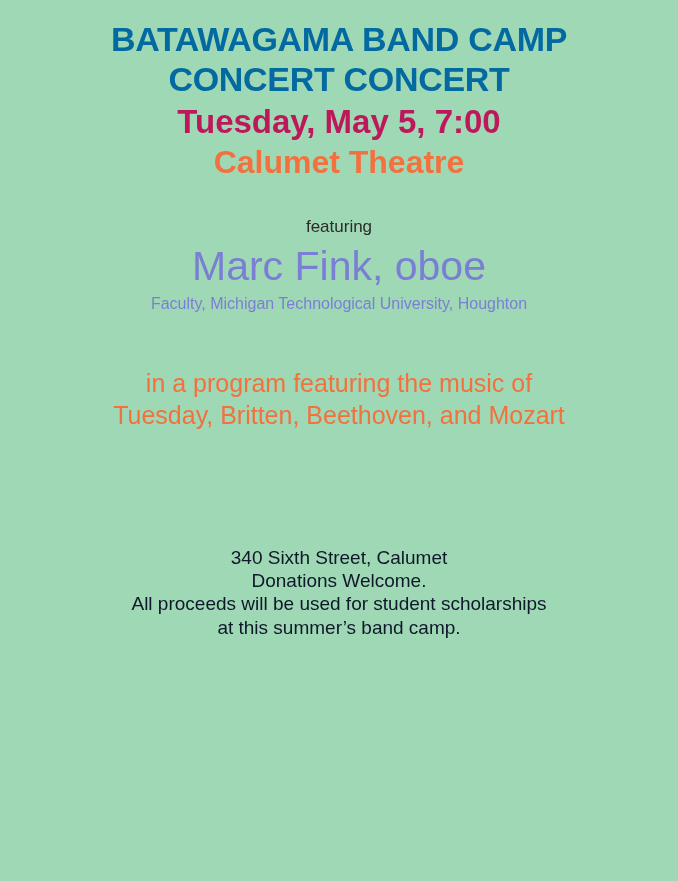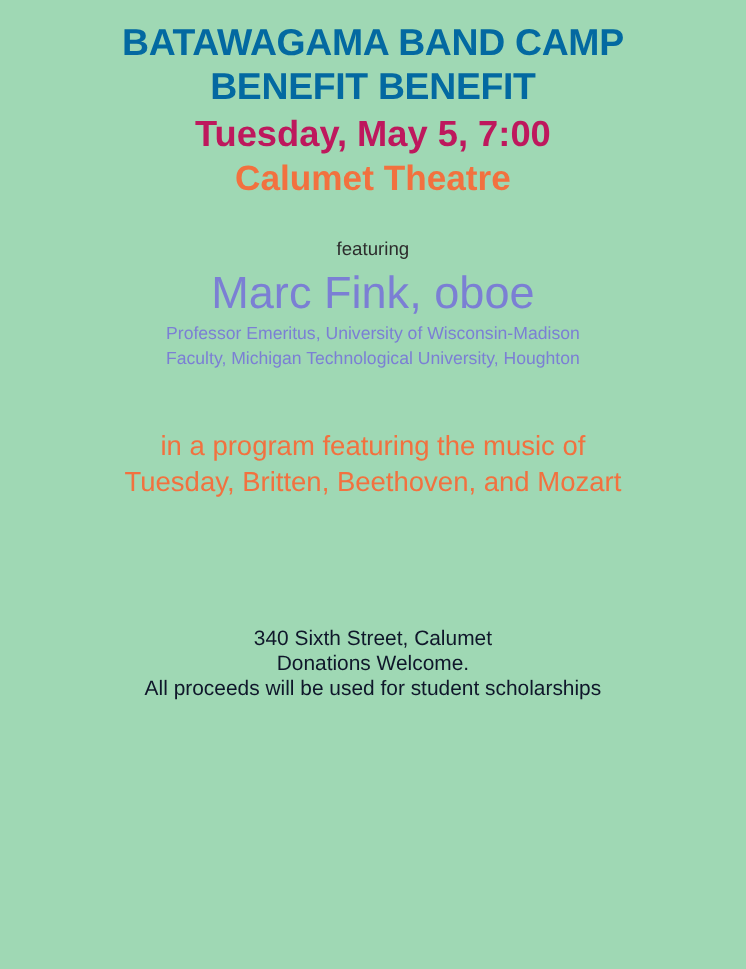--- a/index.html
+++ b/index.html
@@ -94,36 +94,36 @@
     margin-top: 2px;
   }
 </style>
 </head>
 <body>
 
 <div class="poster">
 
   <div class="title-block">
     <div class="line title-1">BATAWAGAMA BAND CAMP</div>
-    <div class="line title-2">BENEFIT BENEFIT</div>
+    <div class="line title-2">CONCERT CONCERT</div>
     <div class="line date-line">Tuesday, May 5, 7:00</div>
     <div class="line venue-line">Calumet Theatre</div>
   </div>
 
   <div class="featuring-block">
     <div class="line featuring-label">featuring</div>
     <div class="line performer">Marc Fink, oboe</div>
-    <div class="line performer-sub">Professor Emeritus, University of Wisconsin-Madison</div>
     <div class="line performer-sub">Faculty, Michigan Technological University, Houghton</div>
   </div>
 
   <div class="program-block">
     <div class="line program-line">in a program featuring the music of</div>
     <div class="line program-line">Tuesday, Britten, Beethoven, and Mozart</div>
   </div>
 
   <div class="details-block">
     <div class="line detail-line">340 Sixth Street, Calumet</div>
     <div class="line detail-line">Donations Welcome.</div>
     <div class="line detail-line">All proceeds will be used for student scholarships</div>
+    <div class="line detail-line">at this summer’s band camp.</div>
   </div>
 
 </div>
 
 </body></html>

